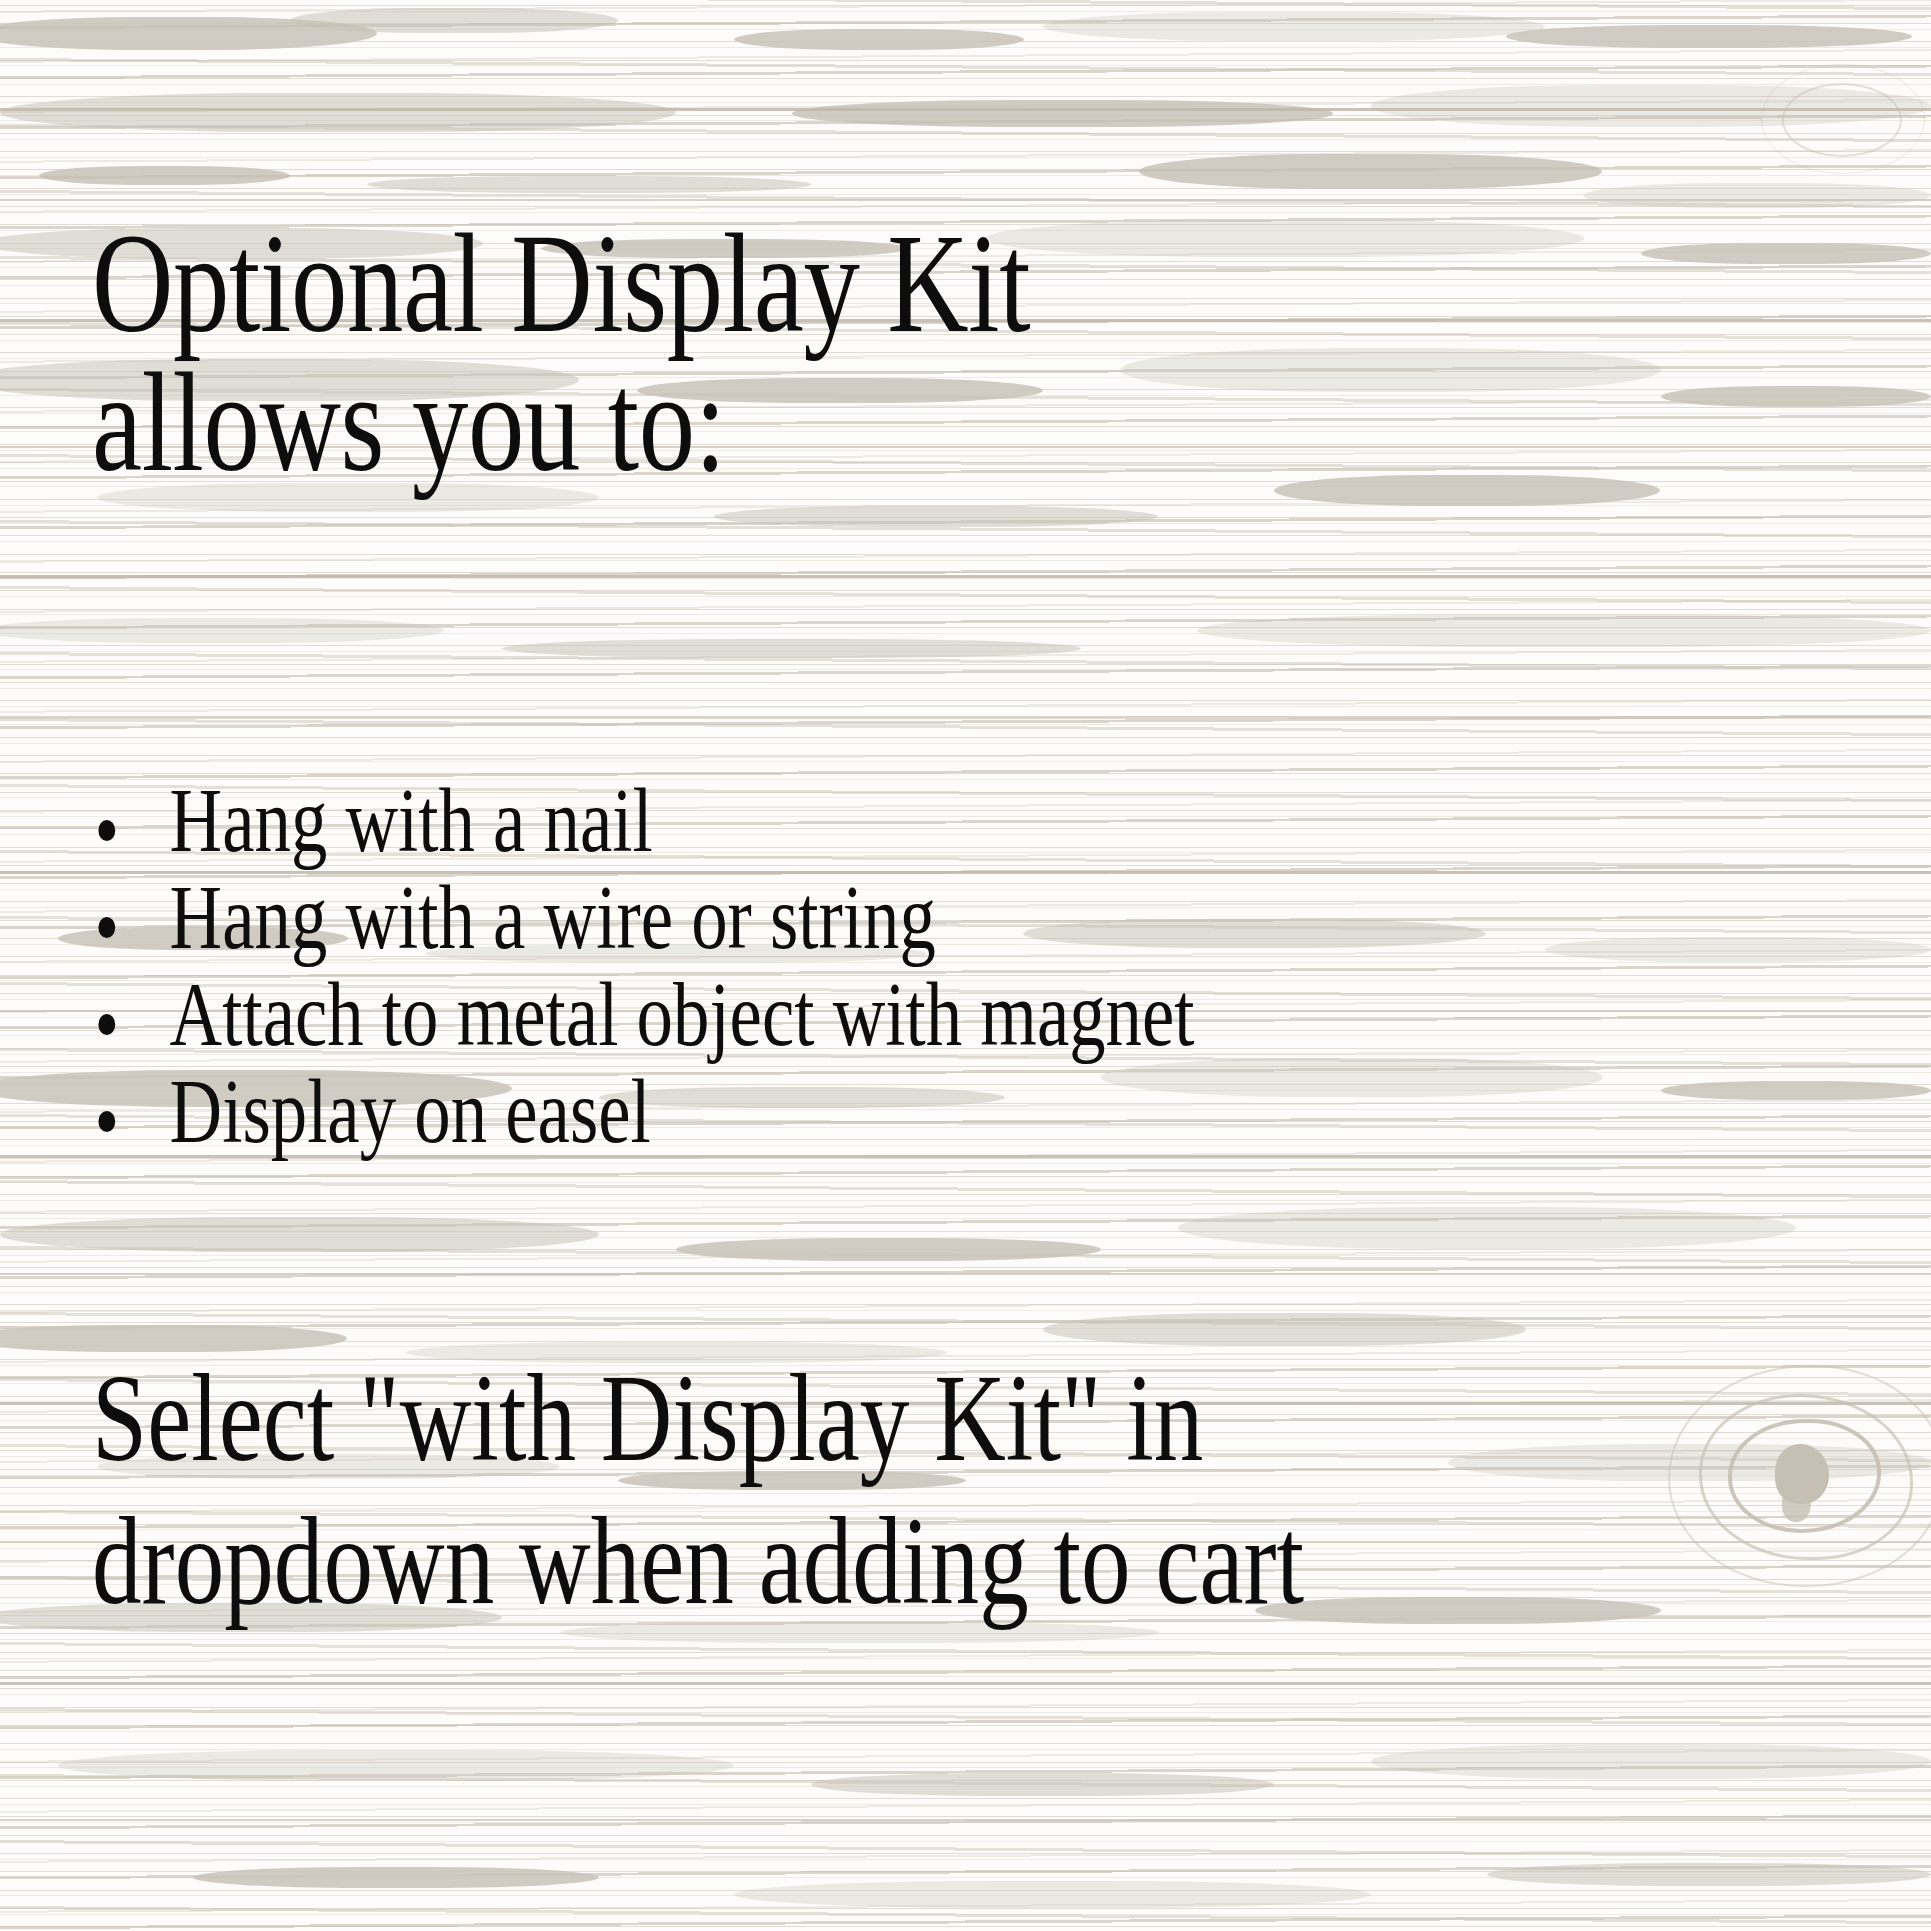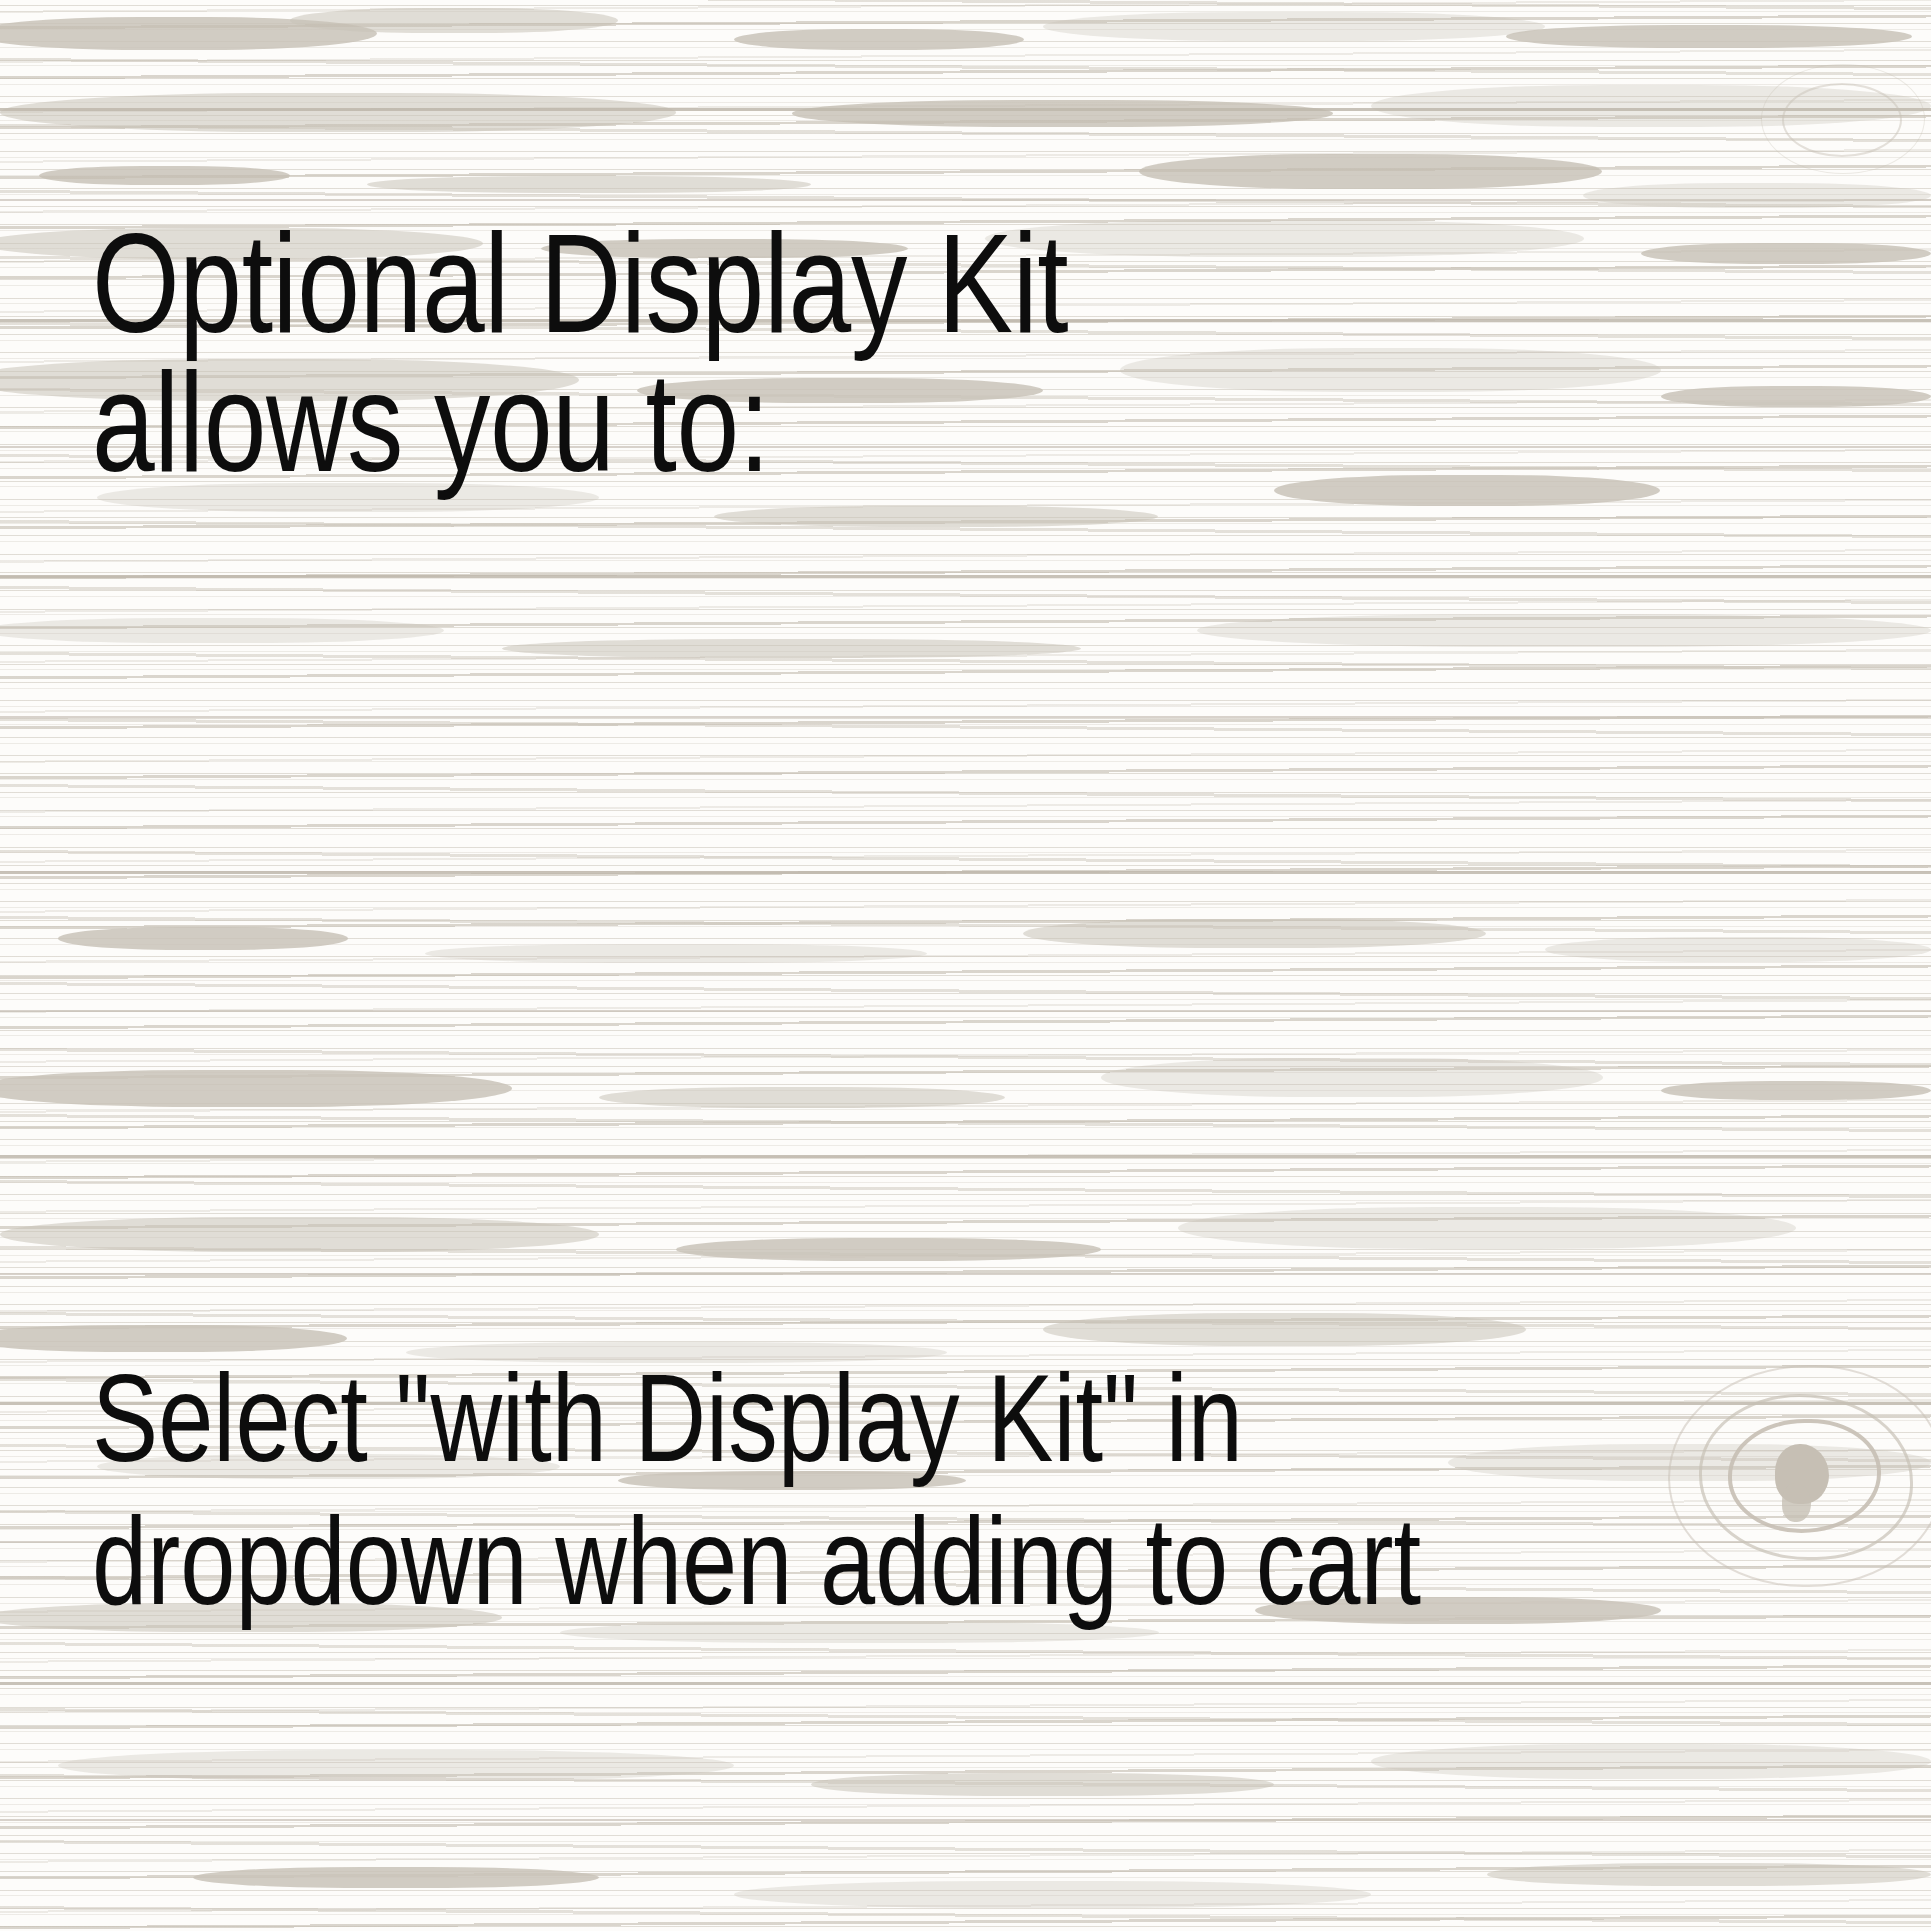--- a/index.html
+++ b/index.html
@@ -7,21 +7,21 @@
     padding: 0;
     background: #ffffff;
   }
 
   #canvas {
     position: relative;
     width: 1931px;
     height: 1931px;
     overflow: hidden;
     background: #fdfcfa;
-    font-family: Liberation Sans, sans-serif;
+    font-family: Liberation Serif, serif;
   }
 
   
   .wood-layer {
     position: absolute;
     inset: 0;
     pointer-events: none;
   }
 
   
@@ -272,20 +272,38 @@
     <div class="knot" style="left:1761px; top:64px; width:162px; height:108px; border-radius:50%; border-width:1.9px; opacity:0.35;"></div>
   </div>
 
   <div class="content">
 
     <div class="headline">
       <span class="hl-line">Optional Display Kit</span>
       <span class="hl-line">allows you to:</span>
     </div>
 
+    <ul class="bullets">
+      <li class="bullet-item">
+        <span class="bullet-dot"></span>
+        <span>Hang with a nail</span>
+      </li>
+      <li class="bullet-item">
+        <span class="bullet-dot"></span>
+        <span>Hang with a wire or string</span>
+      </li>
+      <li class="bullet-item">
+        <span class="bullet-dot"></span>
+        <span>Attach to metal object with magnet</span>
+      </li>
+      <li class="bullet-item">
+        <span class="bullet-dot"></span>
+        <span>Display on easel</span>
+      </li>
+    </ul>
 
     <div class="closing">
       <span class="cl-line">Select "with Display Kit" in</span>
       <span class="cl-line">dropdown when adding to cart</span>
     </div>
 
   </div>
 </div>
 
 

